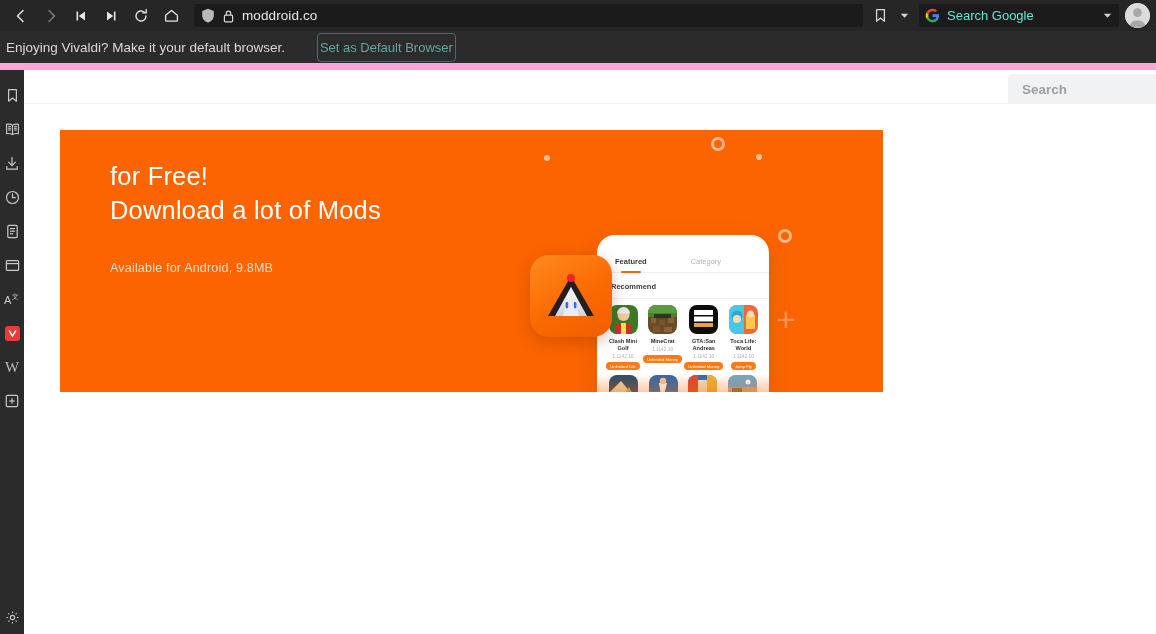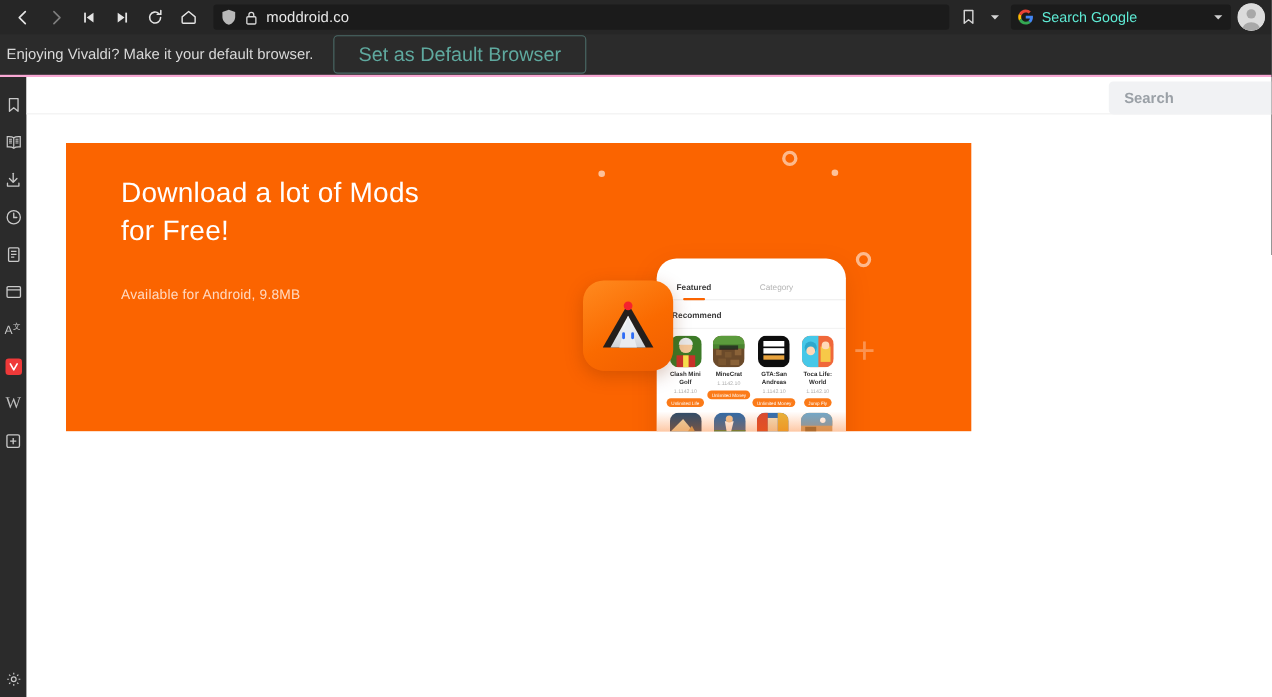--- a/index.html
+++ b/index.html
@@ -66,31 +66,31 @@
     overflow:hidden; flex:none;
   }
   .avatar-wrap{position:relative;width:25px;height:25px;}
 
   
   .notifbar {
     height: 39px; min-height:39px;
     background: #2b2b2b;
     display: flex; align-items: center;
     padding-left: 6px;
-    gap: 18px;
-    border-bottom: 2px solid #f9a8d4;
+    gap: 32px;
+    border-bottom: 7px solid #f9a8d4;
   }
   .notif-text { color: #d9d9d9; font-size: 13.5px; }
   .notif-btn {
     color: #5fa99f;
     border: 1px solid #4b6b68;
     border-radius: 4px;
     background: transparent;
-    font-size: 18px;
-    padding: 6px 22px;
+    font-size: 13px;
+    padding: 6px 2px;
     font-family: "Liberation Sans", sans-serif;
     cursor: pointer;
   }
 
   
   .body-row { flex: 1; display: flex; min-height: 0; }
 
   .sidebar {
     width: 24px; min-width:24px;
     background: #2b2b2b;
@@ -429,22 +429,22 @@
         <div class="deco ring" style="left:651px;top:7px;width:14px;height:14px;"></div>
         <div class="deco dot" style="left:696px;top:24px;width:6px;height:6px;"></div>
         <div class="deco dot" style="left:484px;top:25px;width:6px;height:6px;"></div>
         <div class="deco ring" style="left:718px;top:99px;width:14px;height:14px;"></div>
         <div class="deco ring" style="left:532px;top:127px;width:15px;height:15px;"></div>
         <div class="deco mark" style="left:508px;top:178px;">✕</div>
         <div class="deco mark" style="left:716px;top:172px;font-size:34px;">+</div>
 
         <div class="hero-copy">
           <div class="hero-title">
+            <div>for Free!</div>
             <div>Download a lot of Mods</div>
-            <div>for Free!</div>
           </div>
           <div class="hero-sub">Available for Android, 9.8MB</div>
         </div>
 
         <div class="app-logo">
           <svg width="56" height="50" viewBox="0 0 56 50">
             <defs>
               <linearGradient id="mg" x1="0" y1="0" x2="0" y2="1">
                 <stop offset="0%" stop-color="#ffffff"></stop>
                   <stop offset="100%" stop-color="#cfd3da"></stop>

